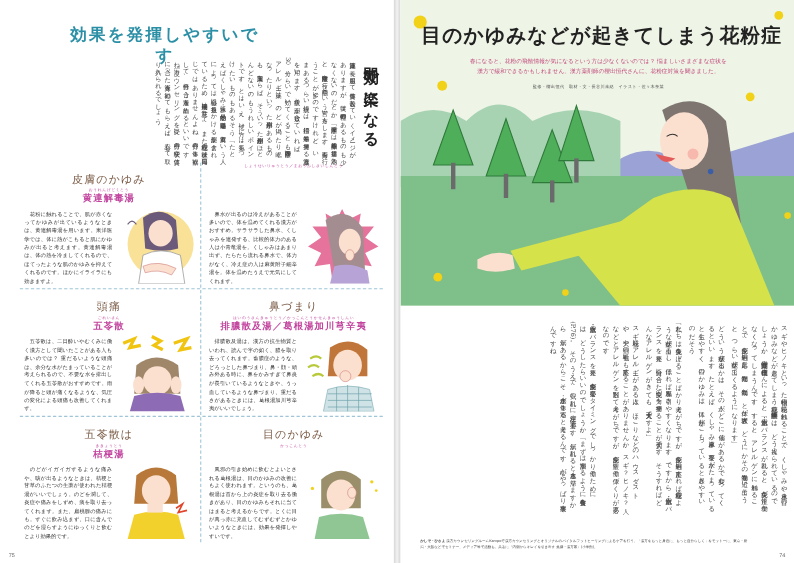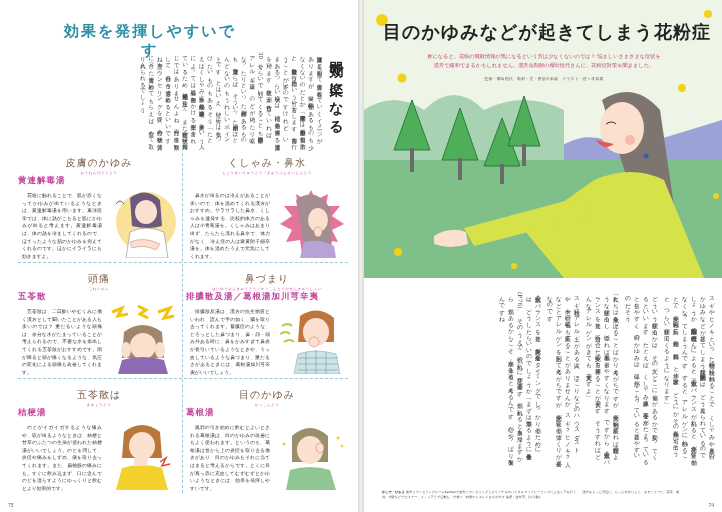--- a/index.html
+++ b/index.html
@@ -33,21 +33,21 @@
   .cell.c1 { left: 168px; top: 0; }
   .cell.c2 { left: 0; top: 116px; }
   .cell.c3 { left: 168px; top: 116px; }
   .cell.c4 { left: 0; top: 232px; }
   .cell.c5 { left: 168px; top: 232px; }
   .hdash { position: absolute; left: 0; width: 330px; border-top: 1.5px dashed #9fc5d6; }
   .vdash { position: absolute; left: 164px; top: 0; height: 345px; border-left: 1.5px dashed #9fc5d6; }
 
   .symptom { text-align: center; font-size: 10px; color: #7a5a45; margin-top: 8px; letter-spacing: 1px; }
   .ruby { text-align: center; font-size: 3.5px; color: #c2449e; margin-top: 1px; letter-spacing: 0.5px; }
-  .remedy { font-size: 8.5px; color: #c2449e; font-weight: bold; letter-spacing: 1px; }
+  .remedy { text-align: center; font-size: 8.5px; color: #c2449e; font-weight: bold; letter-spacing: 1px; }
   .cell-body {
     position: absolute; left: 4px; top: 44px; width: 80px;
     font-size: 4.8px; line-height: 7.6px; color: #333; text-indent: 5px; text-align: justify;
   }
   .illus { position: absolute; right: 2px; top: 38px; width: 70px; height: 72px; }
 
   .folio-left { position: absolute; left: 8px; bottom: 4px; font-size: 5px; color: #666; font-family: "Liberation Sans", sans-serif; }
 
   
   .hero-bg { position: absolute; left: 0; top: 0; width: 358px; height: 278px; background: #eef4e6; }
@@ -103,21 +103,20 @@
           <circle cx="38" cy="36" r="30" fill="#f7d56b" opacity="0.7"></circle>
           <path d="M22 12 Q38 0 52 14 L54 40 Q40 44 24 40 Z" fill="#6b5a7a"></path>
           <ellipse cx="38" cy="26" rx="11" ry="12" fill="#fbe0cf"></ellipse>
           <path d="M18 72 L22 46 Q38 38 56 46 L60 72 Z" fill="#fff" stroke="#888" stroke-width="0.6"></path>
           <path d="M22 56 Q36 50 52 58 L48 64 Q36 58 24 62 Z" fill="#fbe0cf" stroke="#c77" stroke-width="0.5"></path>
           <path d="M8 18 Q12 12 16 18" stroke="#6b5a7a" fill="none" stroke-width="1"></path>
         </svg>
       </div>
 
       <div class="cell c1">
-        <div class="symptom">くしゃみ・鼻水</div>
         <div class="ruby">しょうせいりゅうとう／まおうぶしさいしんとう</div>
         <div class="cell-body">鼻水が出るのは冷えがあることが多いので、体を温めてくれる漢方がおすすめ。サラサラした鼻水、くしゃみを連発する、比較的体力のある人は小青竜湯を。くしゃみはあまり出ず、たらたら流れる鼻水で、体力がなく、冷え症の人は麻黄附子細辛湯を。体を温めたうえで元気にしてくれます。</div>
         <svg class="illus" viewBox="0 0 70 72">
           <path d="M35 4 L40 14 L52 8 L50 20 L64 20 L56 30 L68 38 L56 44 L62 56 L48 54 L46 68 L36 58 L26 68 L24 54 L10 56 L16 44 L4 38 L16 30 L8 20 L22 20 L20 8 L30 14 Z" fill="#e05a8a" opacity="0.85"></path>
           <path d="M20 14 Q40 0 54 22 L56 64 Q40 66 28 60 Z" fill="#a38d90"></path>
           <ellipse cx="42" cy="34" rx="10" ry="12" fill="#fbe0cf"></ellipse>
           <path d="M24 72 L28 56 Q44 52 58 60 L60 72 Z" fill="#b8a3d6"></path>
           <ellipse cx="42" cy="46" rx="4" ry="5" fill="#fbe0cf" stroke="#c77" stroke-width="0.5"></ellipse>
         </svg>
       </div>
@@ -166,21 +165,20 @@
           <ellipse cx="34" cy="28" rx="13" ry="14" fill="#fbe0cf"></ellipse>
           <path d="M8 72 L14 50 Q34 44 54 50 L60 72 Z" fill="#f3d12d"></path>
           <rect x="26" y="40" width="14" height="8" fill="#fbe0cf"></rect>
           <path d="M52 44 L58 40 L54 48 L62 46" stroke="#e0452a" stroke-width="1.5" fill="none"></path>
         </svg>
       </div>
 
       <div class="cell c5">
         <div class="symptom">目のかゆみ</div>
         <div class="ruby">かっこんとう</div>
-        <div class="remedy">葛根湯</div>
         <div class="cell-body">風邪の引き始めに飲むとよいとされる葛根湯は、目のかゆみの改善にもよく使われます。というのも、葛根湯は首から上の炎症を取り去る働きがあり、目のかゆみもそれに当てはまると考えるからです。とくに目が真っ赤に充血してむずむずとかゆいようなときには、効果を発揮しやすいです。</div>
         <svg class="illus" viewBox="0 0 70 72">
           <circle cx="8" cy="26" r="1.5" fill="#f1d218"></circle>
           <circle cx="62" cy="20" r="1.5" fill="#f1d218"></circle>
           <circle cx="66" cy="28" r="1.2" fill="#f1d218"></circle>
           <path d="M16 18 Q34 2 52 18 L52 44 L16 44 Z" fill="#9a8f6a"></path>
           <ellipse cx="34" cy="32" rx="13" ry="14" fill="#fbe0cf"></ellipse>
           <path d="M10 72 L14 52 Q34 46 54 52 L60 72 Z" fill="#8fc694"></path>
           <ellipse cx="44" cy="30" rx="4" ry="5" fill="#fbe0cf" stroke="#c77" stroke-width="0.5"></ellipse>
         </svg>

